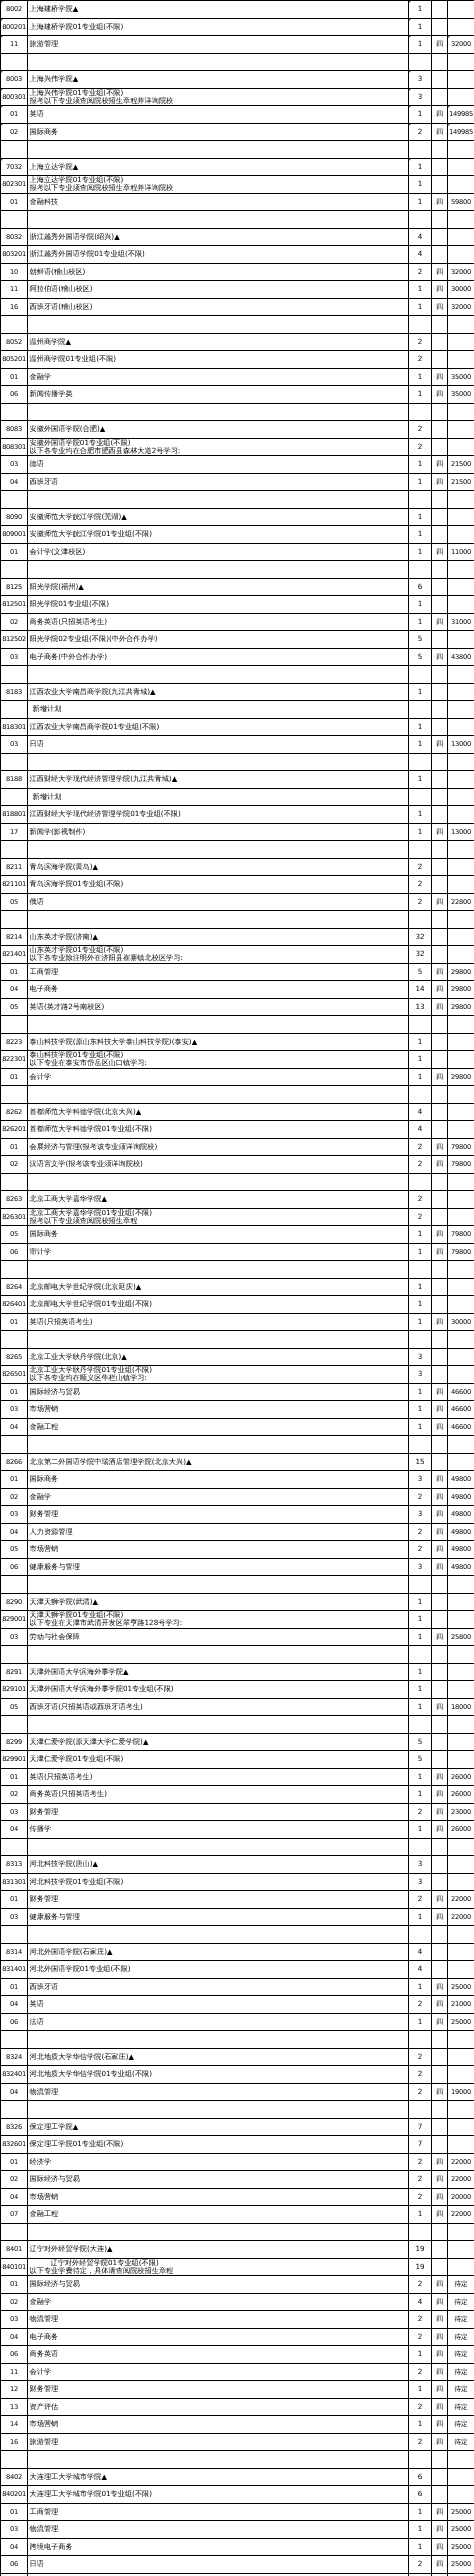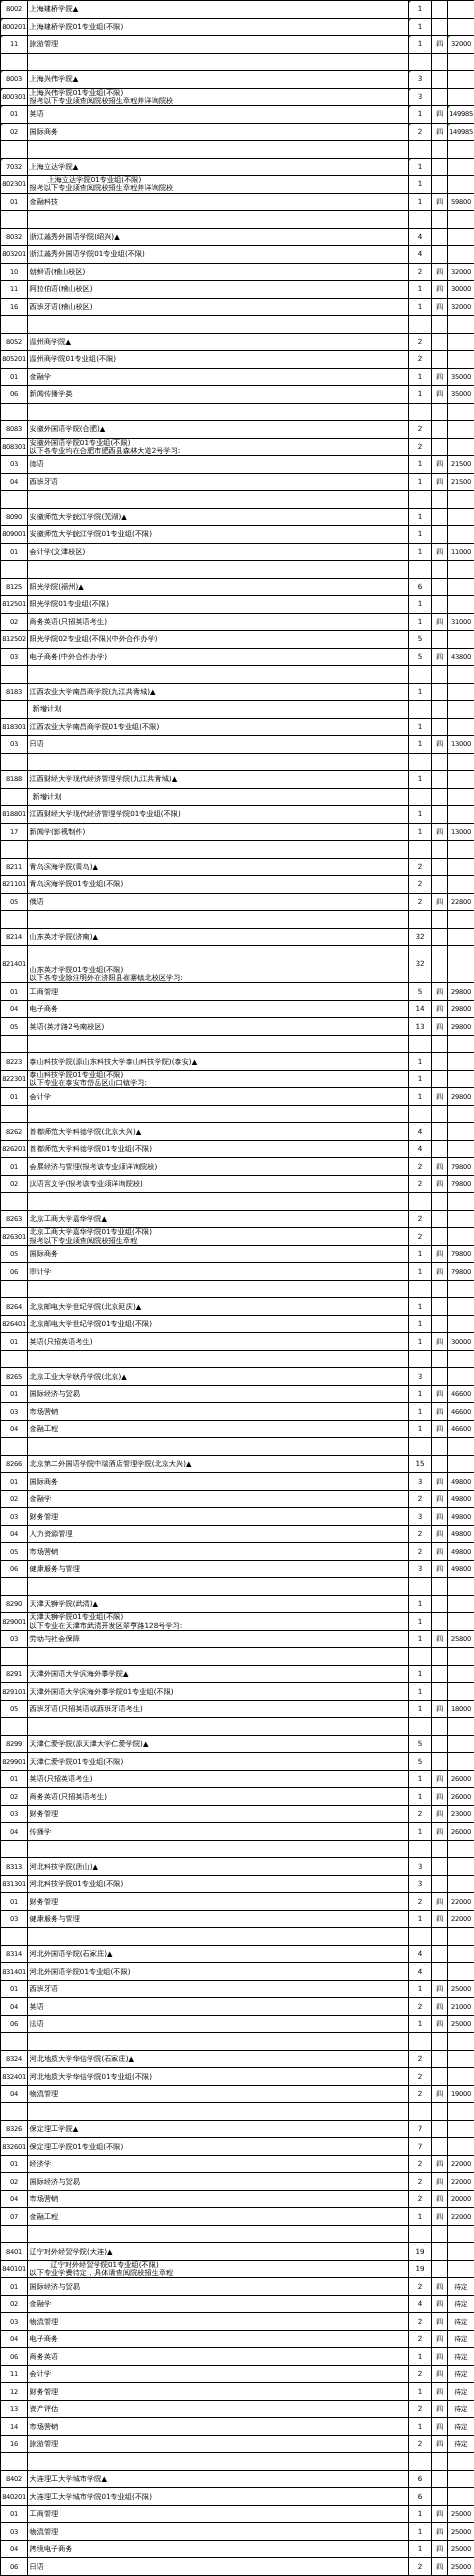--- a/index.html
+++ b/index.html
@@ -97,21 +97,21 @@
       <tr>
     <td class="code tri"><span>7032</span></td>
     <td class="name"><span class="line1">上海立达学院▲</span></td>
     <td class="num c2b tri"><span>1</span></td>
     <td class="yrs c3b"><span></span></td>
     <td class="fee"><span></span></td>
   </tr>
       <tr>
     <td class="code"><span>802301</span></td>
     <td class="name">
-          <span class="line1" style="display: block; margin-left: 18px;">上海立达学院01专业组(不限)</span>
+          <span class="line1" style="display: block;">上海立达学院01专业组(不限)</span>
           <span class="line2">报考以下专业须查阅院校招生章程并详询院校</span>
         </td>
     <td class="num c2b"><span>1</span></td>
     <td class="yrs c3b"><span></span></td>
     <td class="fee"><span></span></td>
   </tr>
       <tr>
     <td class="code"><span>01</span></td>
     <td class="name"><span class="line1">金融科技</span></td>
     <td class="num c2b"><span>1</span></td>
@@ -411,21 +411,21 @@
       <tr>
     <td class="code"><span>8214</span></td>
     <td class="name"><span class="line1">山东英才学院(济南)▲</span></td>
     <td class="num c2b"><span>32</span></td>
     <td class="yrs c3b"><span></span></td>
     <td class="fee"><span></span></td>
   </tr>
       <tr>
     <td class="code"><span>821401</span></td>
     <td class="name">
-          <span class="line1" style="display: block; margin-top: 20px;">山东英才学院01专业组(不限)</span>
+          <span class="line1" style="display: block;">山东英才学院01专业组(不限)</span>
           <span class="line2">以下各专业除注明外在济阳县崔寨镇北校区学习:</span>
         </td>
     <td class="num c2b"><span>32</span></td>
     <td class="yrs c3b"><span></span></td>
     <td class="fee"><span></span></td>
   </tr>
       <tr>
     <td class="code"><span>01</span></td>
     <td class="name"><span class="line1">工商管理</span></td>
     <td class="num c2b"><span>5</span></td>
@@ -581,20 +581,30 @@
       <tr>
     <td class="code"><span></span></td>
     <td class="name"><span class="line1"></span></td>
     <td class="num c2b"><span></span></td>
     <td class="yrs c3b"><span></span></td>
     <td class="fee"><span></span></td>
   </tr>
       <tr>
     <td class="code"><span>8265</span></td>
     <td class="name"><span class="line1">北京工业大学耿丹学院(北京)▲</span></td>
+    <td class="num c2b"><span>3</span></td>
+    <td class="yrs c3b"><span></span></td>
+    <td class="fee"><span></span></td>
+  </tr>
+      <tr>
+    <td class="code"><span>826501</span></td>
+    <td class="name">
+          <span class="line1" style="display: block;">北京工业大学耿丹学院01专业组(不限)</span>
+          <span class="line2">以下各专业均在顺义区牛栏山镇学习:</span>
+        </td>
     <td class="num c2b"><span>3</span></td>
     <td class="yrs c3b"><span></span></td>
     <td class="fee"><span></span></td>
   </tr>
       <tr>
     <td class="code"><span>01</span></td>
     <td class="name"><span class="line1">国际经济与贸易</span></td>
     <td class="num c2b"><span>1</span></td>
     <td class="yrs c3b"><span>四</span></td>
     <td class="fee"><span>46600</span></td>

